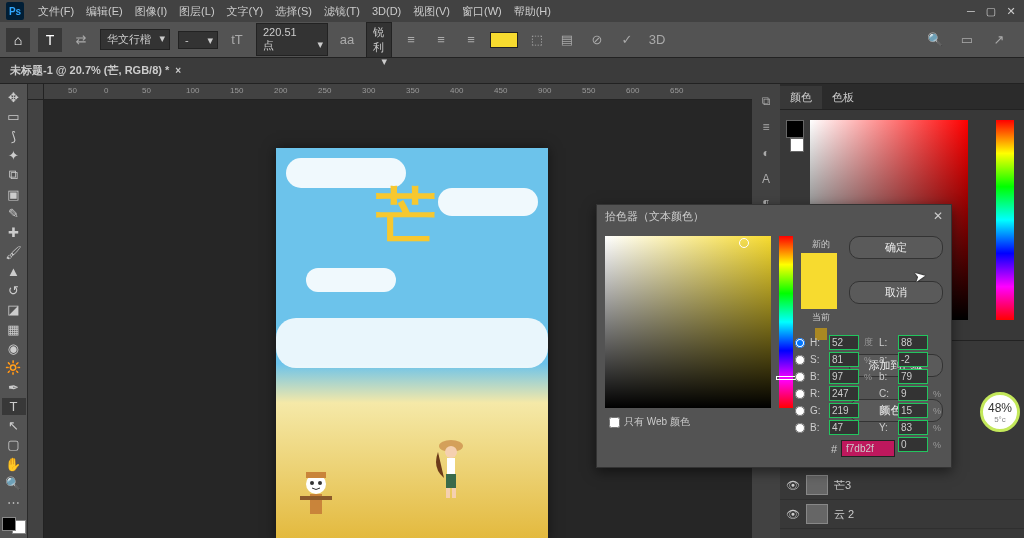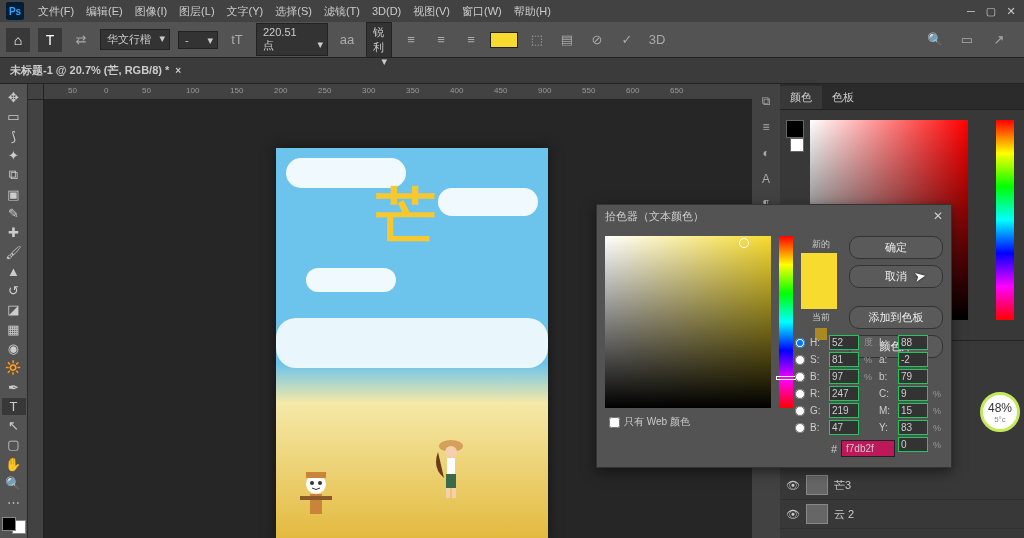--- a/index.html
+++ b/index.html
@@ -71,21 +71,21 @@
 .cp-body { display: flex; padding: 8px; gap: 8px; }
 .cp-sv { width: 166px; height: 172px; background: linear-gradient(to bottom, transparent 0%, #000 100%), linear-gradient(to right, #fff 0%, #f7db2f 100%); position: relative; }
 .cp-sv .marker { position: absolute; width: 10px; height: 10px; border: 1px solid #fff; border-radius: 50%; top: 2px; right: 22px; }
 .cp-hue { width: 14px; height: 172px; background: linear-gradient(to bottom, #f00, #ff0, #0f0, #0ff, #00f, #f0f, #f00); position:relative; }
 .cp-hue .slider { position:absolute; left:-3px; width:20px; height:4px; border:1px solid #fff; top: 140px;}
 .cp-preview { width: 40px; }
 .cp-preview .new { width: 36px; height: 28px; background: #f7db2f; }
 .cp-preview .cur { width: 36px; height: 28px; background: #f7db2f; }
 .cp-preview .lbl { font-size: 9px; text-align: center; margin: 2px 0; }
 .cp-preview .warn { width: 12px; height: 12px; background: #aa8822; margin: 4px auto; }
-.cp-right { flex: 1; display: flex; flex-direction: column; gap: 6px; }
+.cp-right { flex: 1; display: flex; flex-direction: column; gap: 22px; }
 .cp-btn { background: #5a5a5a; border: 1px solid #333; border-radius: 10px; padding: 3px 8px; text-align: center; font-size: 11px; cursor: pointer; color: #eee; }
 .cp-fields { position: absolute; top: 130px; right: 10px; width: 146px; display: grid; grid-template-columns: 12px 16px 32px 12px 16px 32px 12px; gap: 2px 3px; align-items: center; font-size: 10px; }
 .cp-fields input[type="text"] { width: 30px; background: #333; border: 1px solid #22c55e; color: #ccc; font-size: 10px; padding: 1px 2px; }
 .cp-fields .radio { width: 10px; height: 10px; }
 .cp-fields .unit { font-size: 9px; color: #999; }
 .cp-hex { position: absolute; bottom: 10px; right: 56px; display: flex; align-items: center; gap: 4px; }
 .cp-hex input { width: 54px; background: #be185d; border: 1px solid #222; color: #ccc; font-size: 10px; padding: 2px 4px; }
 .cp-webonly { position: absolute; bottom: 38px; left: 12px; display: flex; align-items: center; gap: 4px; font-size: 10px; }
 .cp-webonly input { width: 11px; height: 11px; }
 .cursor-arrow { position:absolute; top: 268px; left: 914px; z-index:200; font-size:14px; color:#fff; text-shadow: 0 0 2px #000; transform: rotate(-10deg);}

